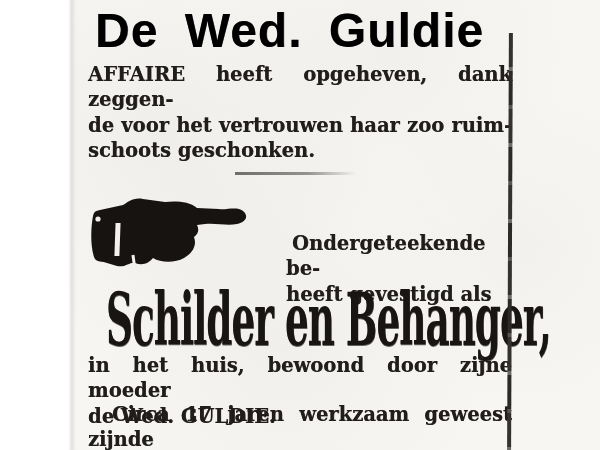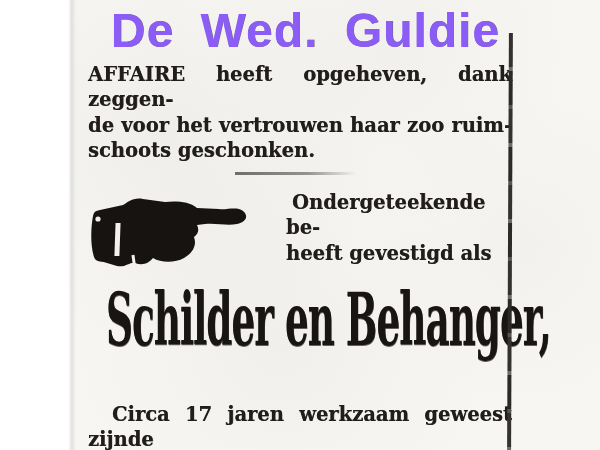--- a/index.html
+++ b/index.html
@@ -19,35 +19,35 @@
       #f7f6f3;
   }
   .paper-edge {
     position:absolute; left:68px; top:0; width:8px; height:450px;
     background:linear-gradient(90deg, rgba(255,255,255,0), rgba(190,190,186,0.35), rgba(255,255,255,0));
   }
   .ink { color:#201d1a; text-shadow:0.3px 0.3px 0.5px rgba(25,22,18,0.7); }
 
   .headline {
     position:absolute; left:95px; top:0px; width:405px; height:60px;
-    text-align:right;
+    text-align:left;
     font-family:"Liberation Sans", sans-serif;
     font-weight:700; font-size:48px; line-height:62px;
     letter-spacing:1px; word-spacing:12px;
-    color:#8b5cf6; text-shadow:0.4px 0.4px 0.6px rgba(20,18,16,0.6);
+    color:#000000; text-shadow:0.4px 0.4px 0.6px rgba(20,18,16,0.6);
     white-space:nowrap;
   }
   .bodyblock { position:absolute; font-size:19.5px; line-height:25.3px; font-weight:700; }
   .p1 { left:88px; top:62px;  width:424px; }
   .p2 { left:286px; top:190px; width:220px; }
   .p3 { left:88px; top:353px; width:424px; }
   .p4 { left:88px; top:402px; width:424px; }
   .jline { text-align:justify; text-align-last:justify; }
   .lline { text-align:left; }
-  .ind6  { text-indent:6px; }
+  .ind6  { text-indent:6px;margin-top:41px; }
   .ind24 { text-indent:24px; }
 
   .bigline {
     position:absolute; left:106px; top:282px;
     font-size:72px; line-height:76px; font-weight:700;
     letter-spacing:-2px; white-space:nowrap;
     transform:scale(0.52,1); transform-origin:0 0;
     color:#181512; text-shadow:0.5px 0.5px 0.7px rgba(20,18,16,0.65);
   }
 
@@ -110,20 +110,24 @@
     <rect x="44" y="58" width="3" height="9" fill="#f2f1ee" transform="rotate(-8 45 62)"></rect>
   </svg>
 
   <div class="bodyblock p2 ink">
     <div class="jline ind6">Ondergeteekende be-</div>
     <div class="lline">heeft gevestigd als</div>
   </div>
 
   <div class="bigline">Schilder en Behanger,</div>
 
+  <div class="bodyblock p3 ink">
+    <div class="jline">in het huis, bewoond door zijne moeder</div>
+    <div class="lline">de Wed. GULDIE.</div>
+  </div>
 
   <div class="bodyblock p4 ink">
     <div class="jline ind24">Circa 17 jaren werkzaam geweest zijnde</div>
 
   </div>
 
   <div class="column-rule"></div>
 
 </div>
 

